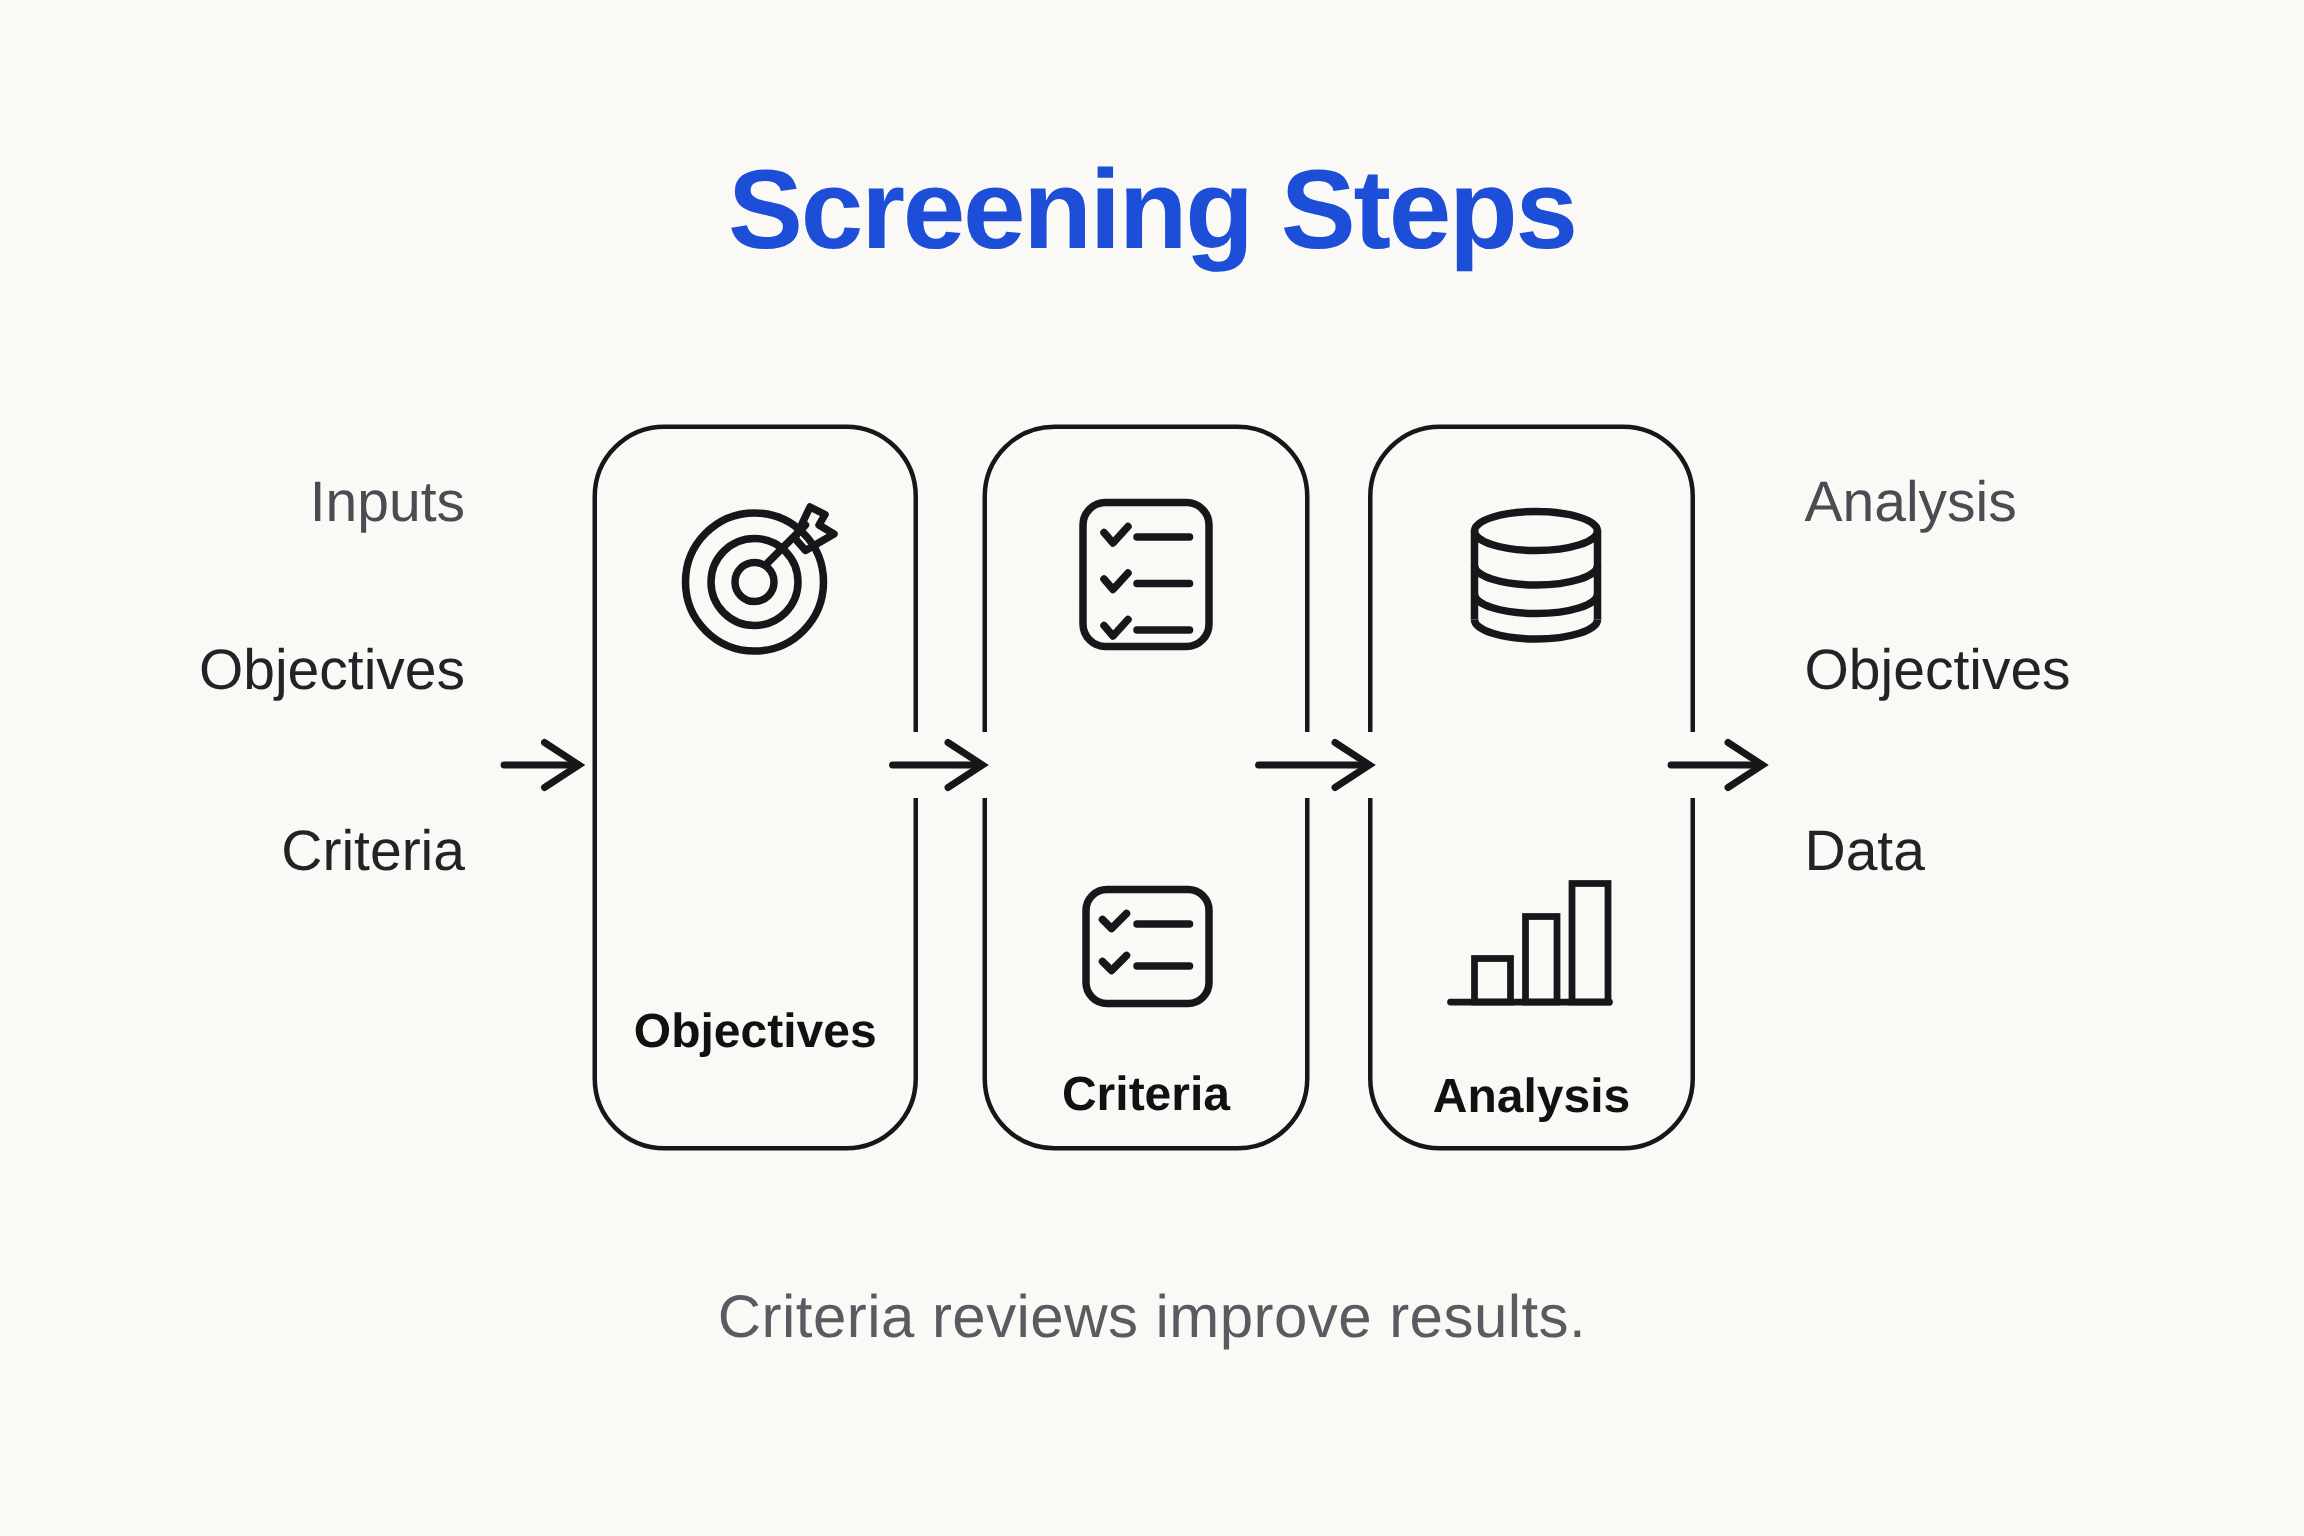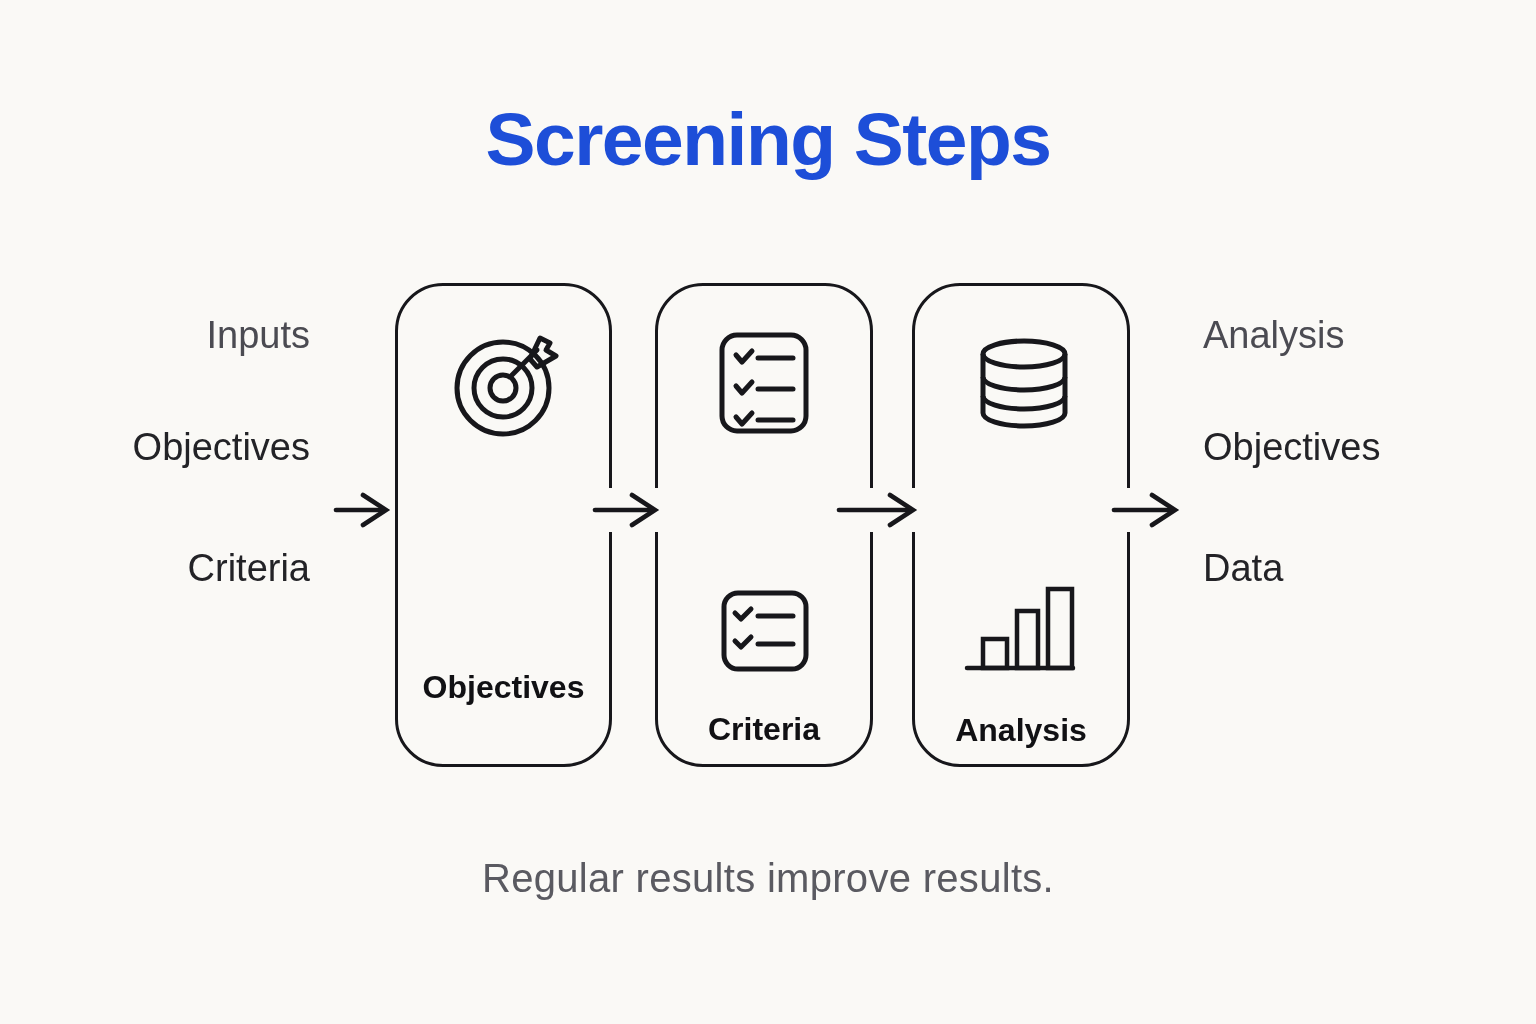--- a/index.html
+++ b/index.html
@@ -144,15 +144,15 @@
   </svg>
   <svg class="arrow erase" style="left:836px; width:82px;" width="82" height="44" viewBox="0 0 82 44">
     <line x1="3" y1="22" x2="72" y2="22"></line>
     <polyline points="54,7 77,22 54,37"></polyline>
   </svg>
   <svg class="arrow erase" style="left:1110px; width:70px;" width="70" height="44" viewBox="0 0 70 44">
     <line x1="4" y1="22" x2="60" y2="22"></line>
     <polyline points="42,7 65,22 42,37"></polyline>
   </svg>
 
-  <div class="caption">Regular results improve results.</div>
+  <div class="caption">Criteria reviews improve results.</div>
 
 </div>
 
 </body></html>

